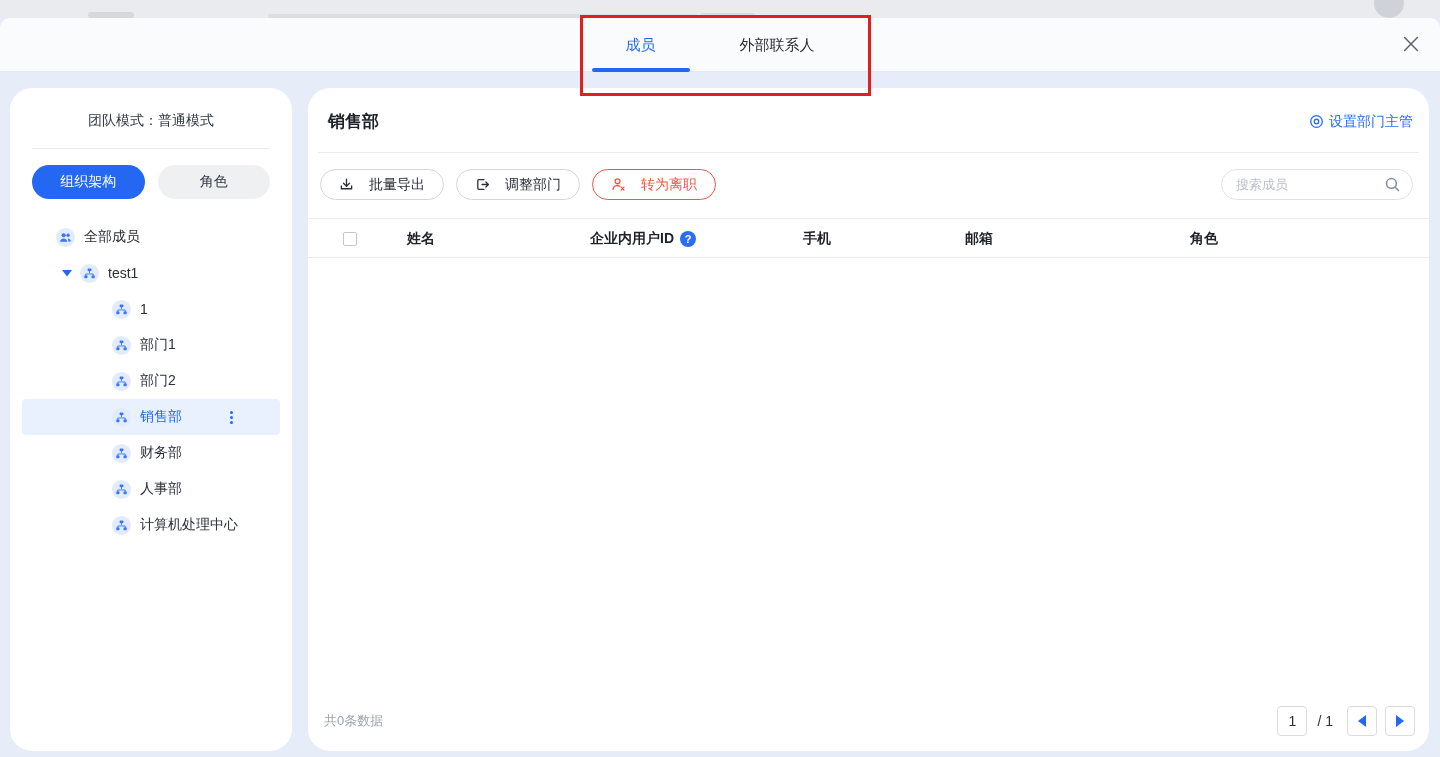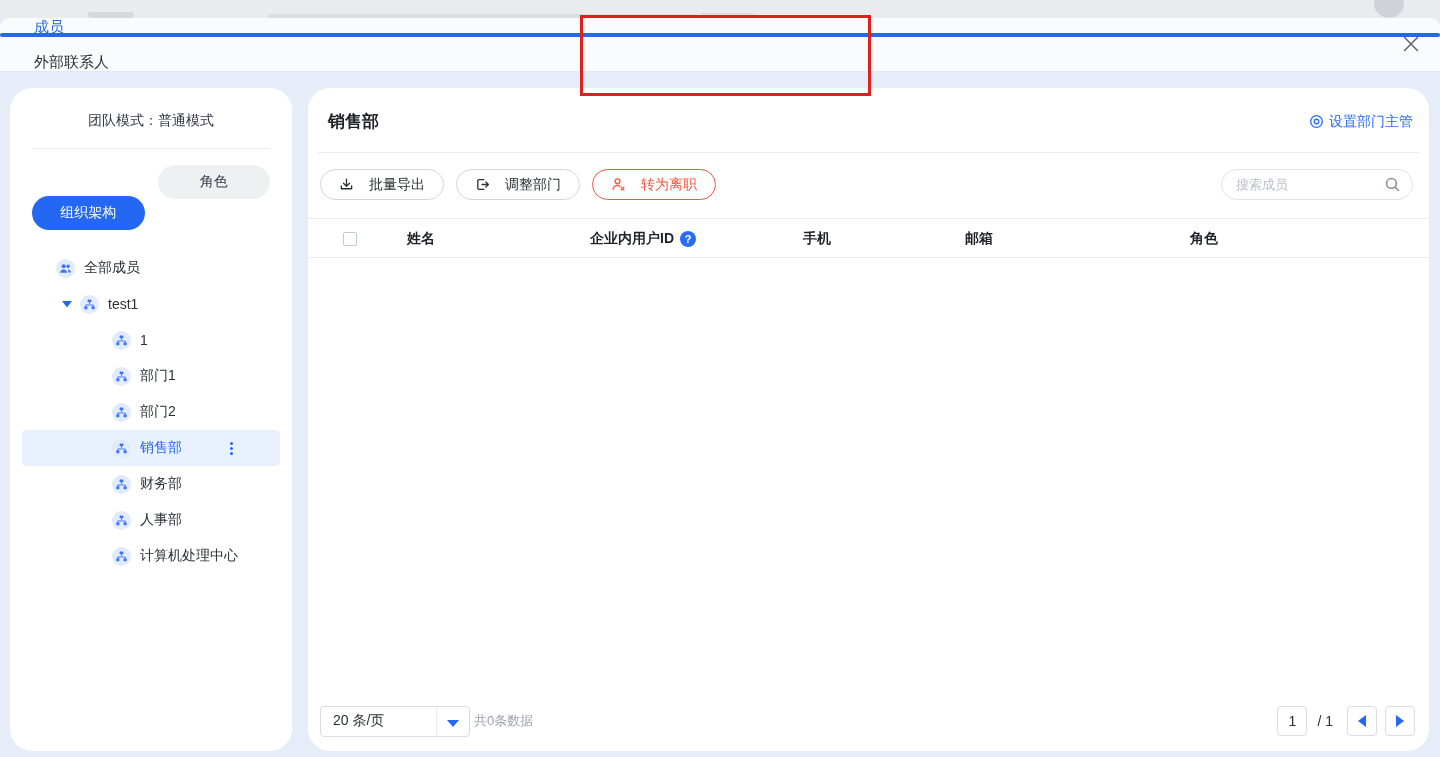--- a/index.html
+++ b/index.html
@@ -10,39 +10,39 @@
   .bg-strip { position:absolute; left:0; top:0; width:1440px; height:18px; background:#e9ebee; }
   .bg-blob { position:absolute; background:#d5d8dc; border-radius:3px; }
   .bg-blob.b1 { left:88px; top:12px; width:46px; height:6px; }
   .bg-blob.b2 { left:268px; top:14px; width:430px; height:4px; opacity:.7; }
   .bg-blob.b3 { left:700px; top:13px; width:55px; height:5px; opacity:.8; }
   .bg-avatar { position:absolute; left:1374px; top:-12px; width:30px; height:30px; border-radius:50%; background:#cfd3d9; }
 
   
   .modal { position:absolute; left:0; top:18px; width:1440px; height:739px; background:#e7edf8; border-radius:10px 10px 0 0; overflow:hidden; }
   .modal-header { position:relative; height:54px; background:#fafbfc; border-bottom:1px solid #e8e8e8; }
-  .tabs { position:absolute; left:0; right:0; top:0; height:54px; display:flex; justify-content:center; gap:16px;flex-direction:column; }
+  .tabs { position:absolute; left:0; right:0; top:0; height:54px; display:flex; justify-content:center; gap:16px; }
   .tab { position:relative; padding:0 34px; background:none; border:none; font-size:15px; color:#2b2f36; cursor:pointer; display:flex; align-items:center; font-family:inherit; }
   .tab.active { color:#2467f2; }
   .tab.active::after { content:""; position:absolute; left:0; right:0; bottom:0; height:4px; border-radius:2px; background:#2467f2; }
   .close-btn { position:absolute; right:16px; top:14px; width:26px; height:26px; border:none; background:none; cursor:pointer; color:#5f6368; }
   .close-btn svg { width:22px; height:22px; }
 
   
   .modal-body { position:absolute; top:54px; left:0; right:0; bottom:0; }
   .card { position:absolute; background:#fff; border-radius:22px; }
   .sidebar { left:10px; top:16px; width:282px; height:663px; }
   .main { left:308px; top:16px; width:1121px; height:663px; }
 
   
   .mode-title { text-align:center; padding:24px 0 18px; font-size:14px; color:#333a45; font-weight:500; }
   .sb-divider { margin:0 22px; border-top:1px solid #ededed; }
   .seg-wrap { display:flex; gap:13px; padding:16px 22px 14px; }
   .seg { flex:1; height:34px; border-radius:17px; border:none; font-size:14px; cursor:pointer; font-family:inherit; background:#eff0f2; color:#333a45; }
-  .seg.active { background:#2467f2; color:#fff;margin-top:31px; }
+  .seg.active { background:#2467f2; color:#fff; }
   .tree { padding-top:6px; }
   .tree-row { position:relative; height:36px; display:flex; align-items:center; font-size:14px; color:#2b2f36; cursor:pointer; margin:0 12px; border-radius:4px; }
   .tree-row.lvl0 { padding-left:34px; }
   .tree-row.lvl1 { padding-left:38px;text-align:right; }
   .tree-row.lvl2 { padding-left:90px; }
   .tree-row.selected { background:#e8f1fd; color:#2467f2; }
   .caret { width:14px; height:14px; margin-right:6px; display:inline-flex; }
   .ticon { width:19px; height:19px; margin-right:9px; border-radius:50%; background:#e2ebfc; display:inline-flex; align-items:center; justify-content:center; flex:none; }
   .ticon svg { width:13px; height:13px; }
   .tree-dots { position:absolute; left:200px; top:9px; width:18px; height:18px; display:flex; flex-direction:column; align-items:center; justify-content:center; gap:2px; cursor:pointer; }
@@ -291,25 +291,20 @@
             <span>邮箱</span>
           </span>
           <span class="th c4">
             <span>角色</span>
           </span>
         </div>
 
       <div class="tbody-empty"></div>
 
       <div class="tfoot">
-        <div class="page-size">
-          <span class="ps-label">20 条/页</span>
-          <span class="ps-sep"></span>
-          <span class="ps-caret"></span>
-        </div>
         <span class="total-text">共0条数据</span>
         <div class="pager">
           <input class="page-input" value="1" style="">
           <span class="page-total">/ 1</span>
           <button class="pg-btn">
               <span class="tri-left"></span>
             </button>
           <button class="pg-btn">
               <span class="tri-right"></span>
             </button>

